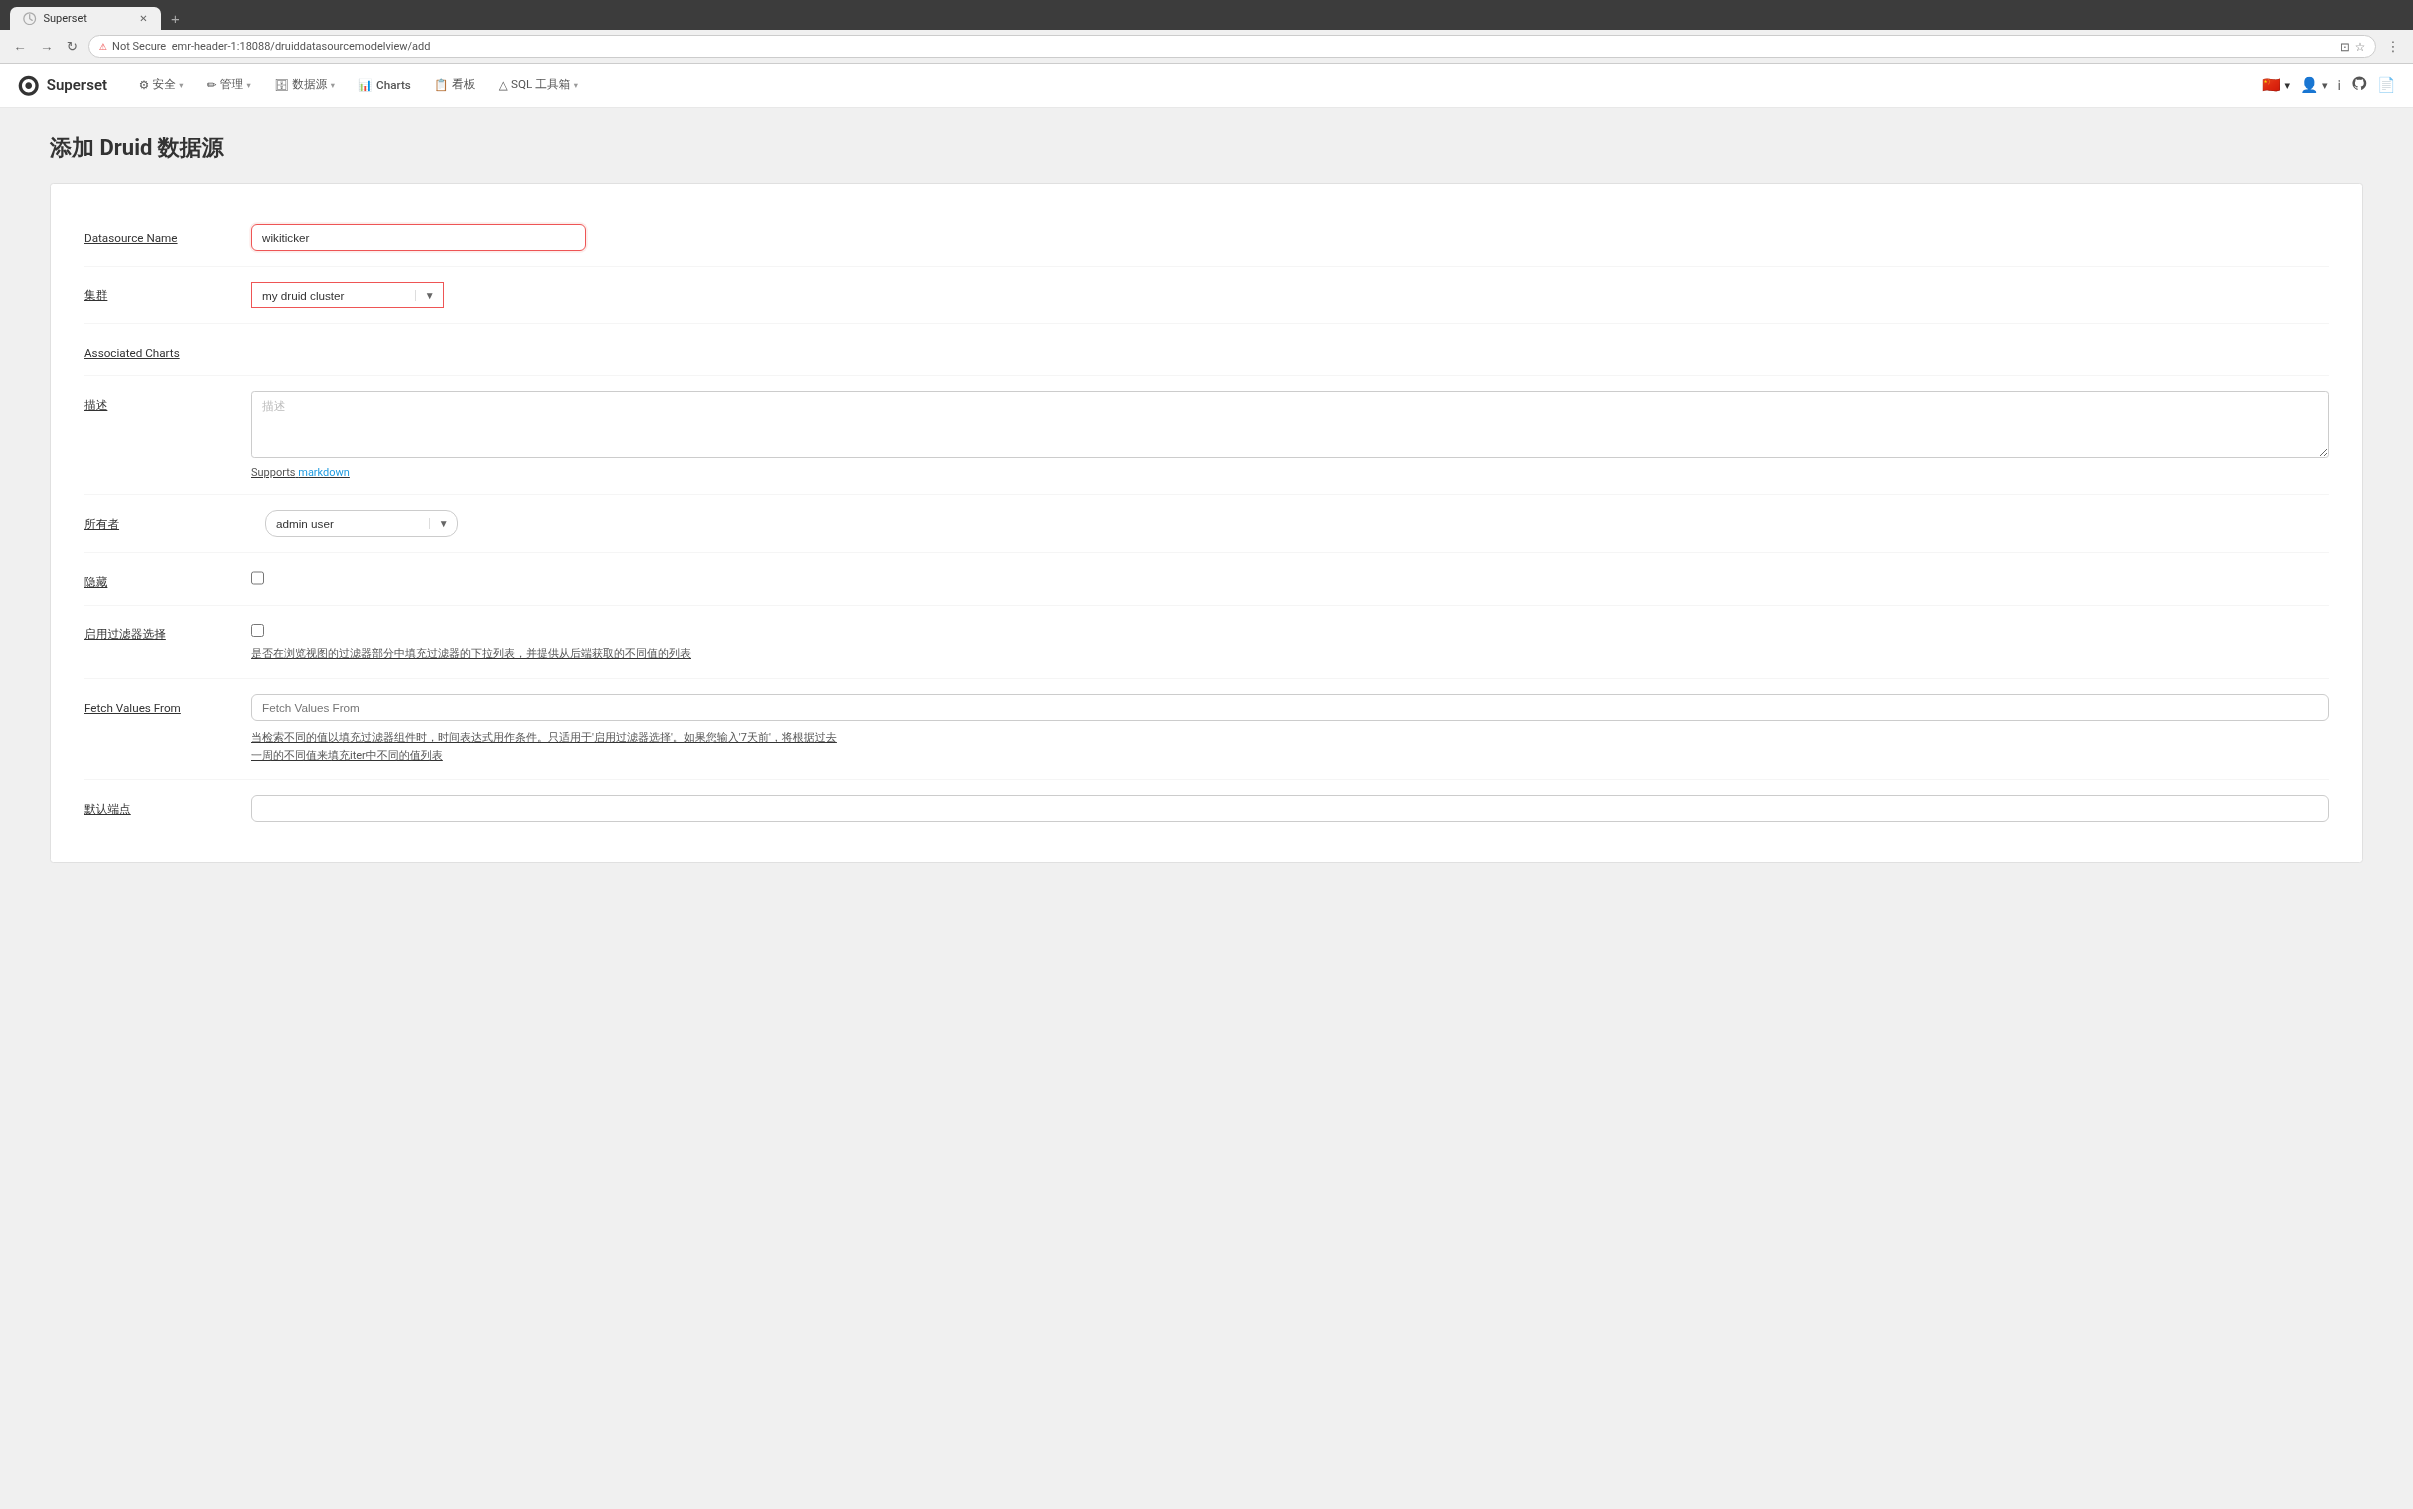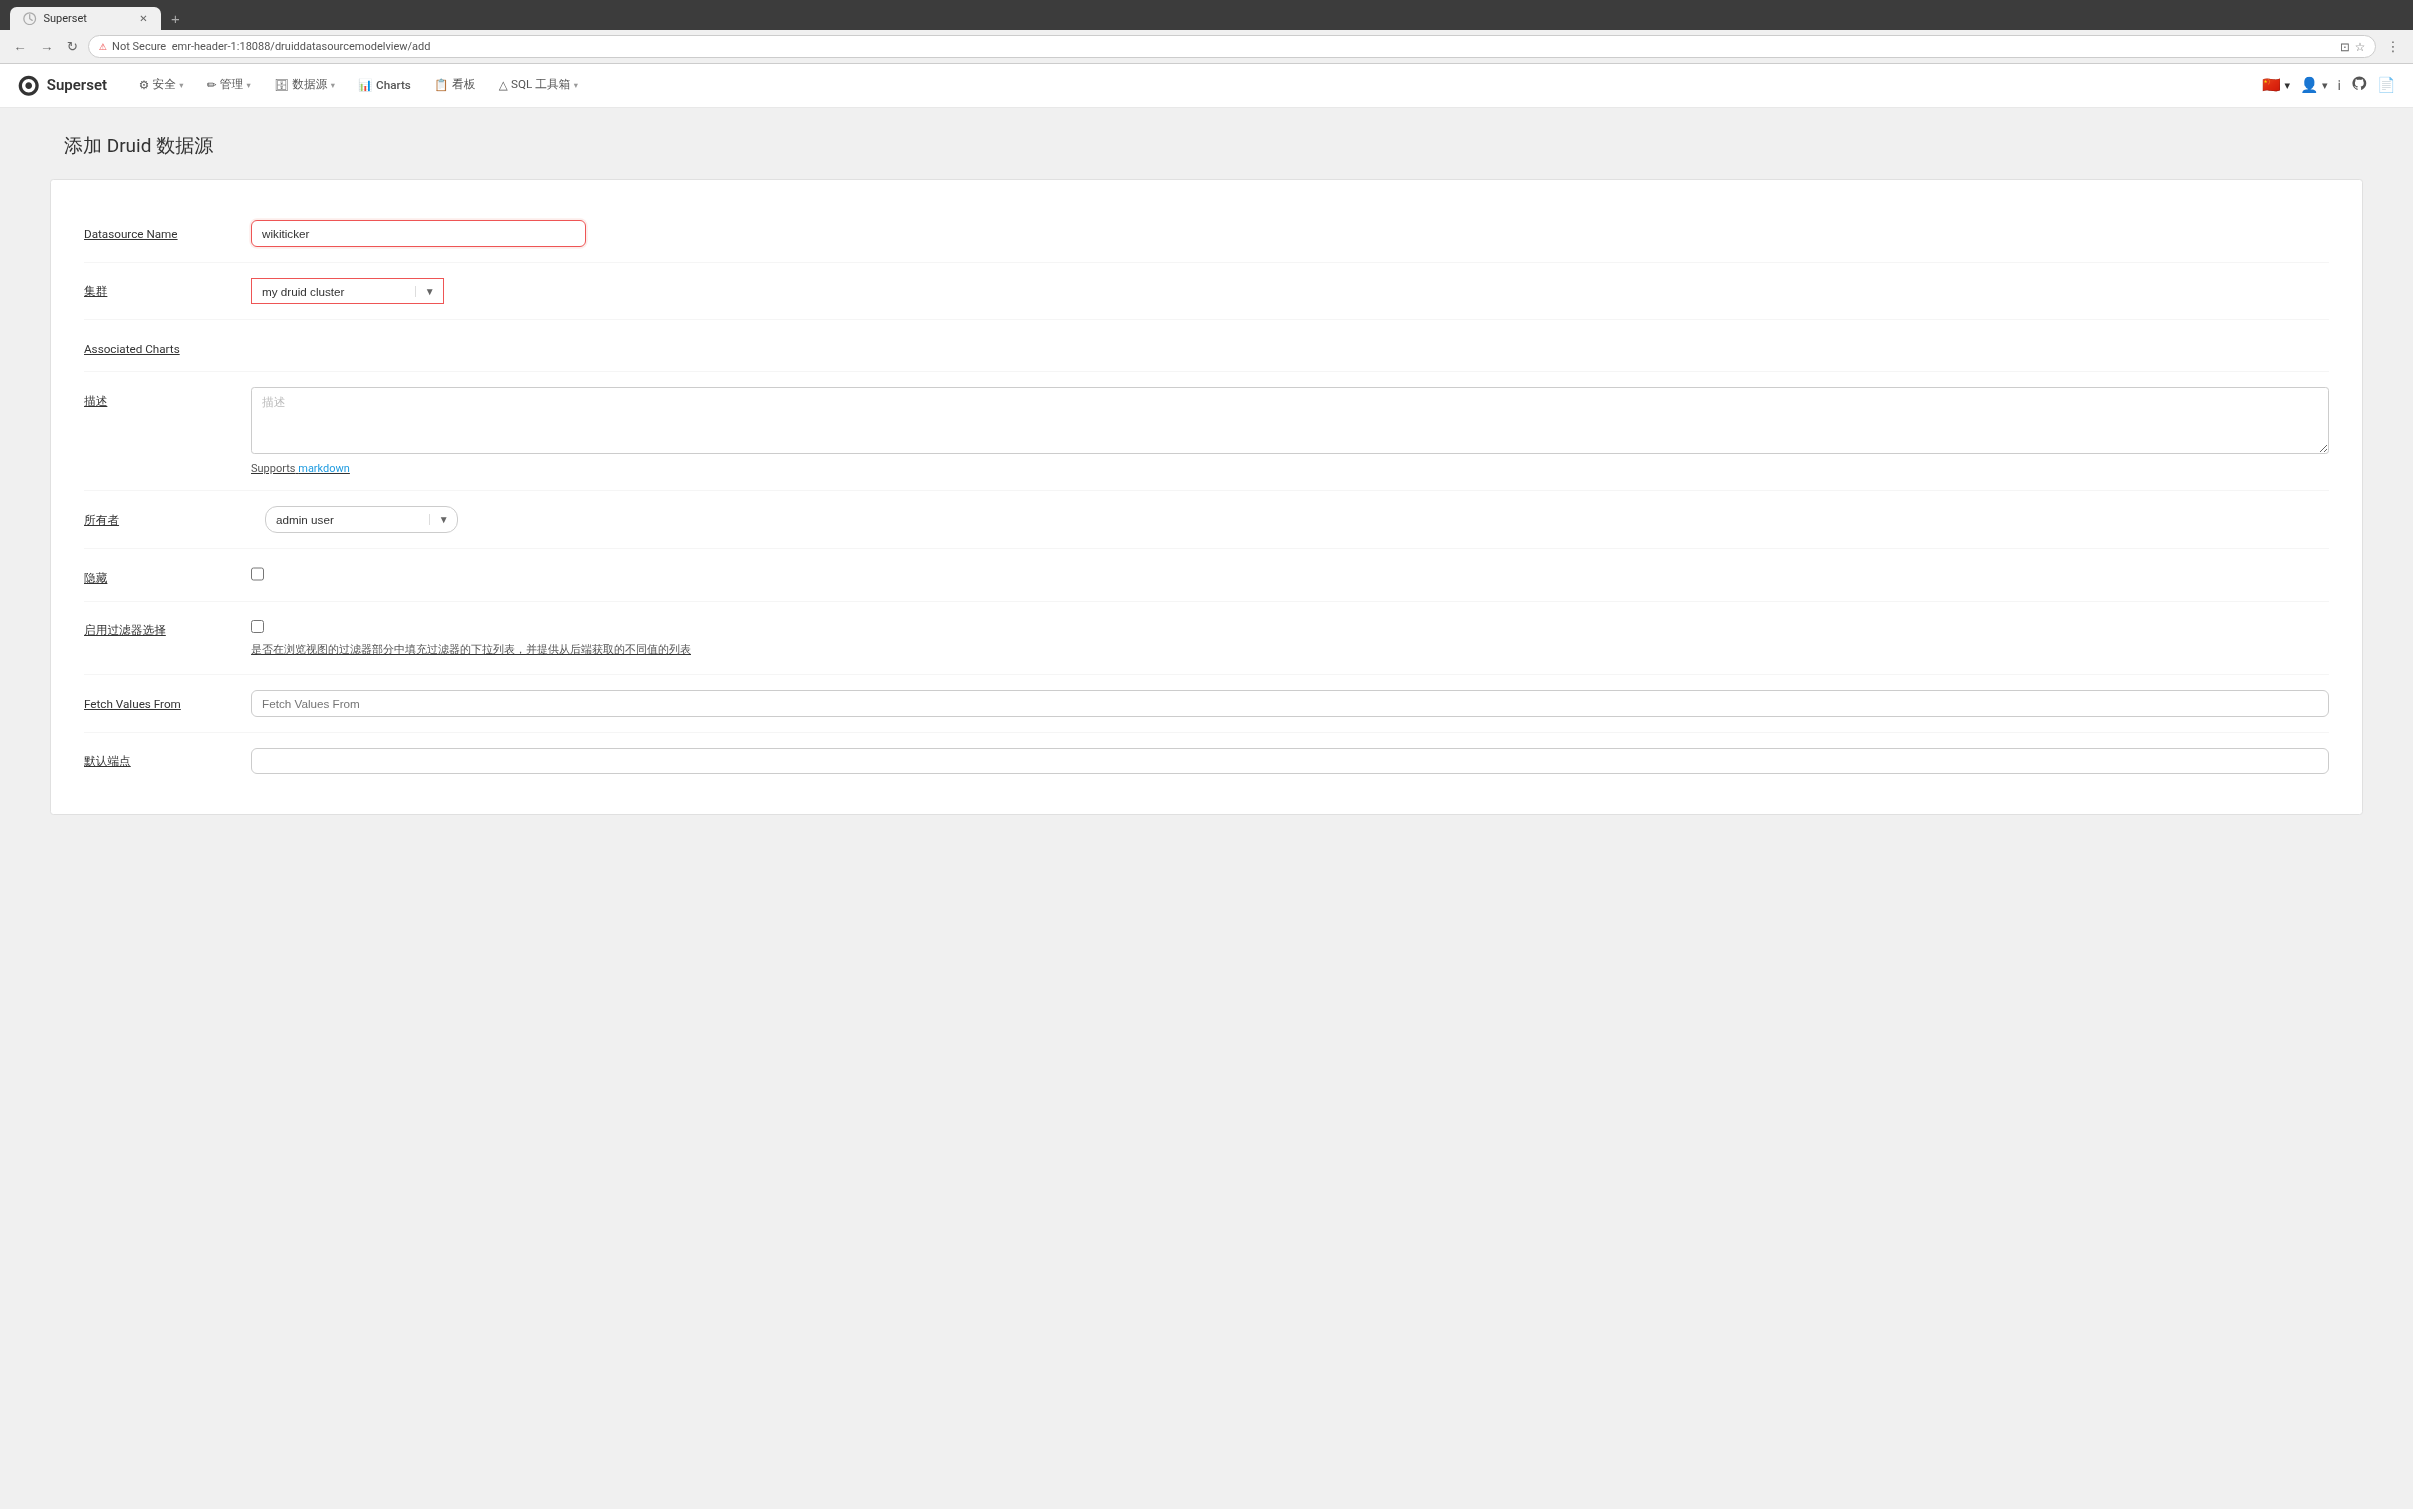--- a/index.html
+++ b/index.html
@@ -30,21 +30,21 @@
     .nav-item .caret { font-size: 8.4px; color: #999; }
     .nav-item.charts { font-weight: 500; }
     .nav-right { margin-left: auto; display: flex; align-items: center; gap: 10px; }
     .flag-btn { display: flex; align-items: center; gap: 3.3px; cursor: pointer; font-size: 11px; }
     .flag { font-size: 15px; }
     .user-btn { display: flex; align-items: center; gap: 3.3px; cursor: pointer; font-size: 11px; color: #555; }
     .nav-icon-btn { color: #555; cursor: pointer; font-size: 15px; }
 
     
     .main-content { padding: 25px 50px; }
-    .page-title { font-size: 19px; font-weight: 400; color: #333; margin-bottom: 20px; margin-left: 14px; }
+    .page-title { font-size: 22px; font-weight: 700; color: #333; margin-bottom: 20px; }
 
     
     .form-container { background: white; border: 0.8px solid #e0e0e0; border-radius: 3.3px; padding: 25px 33px; }
     .form-row { display: flex; align-items: flex-start; padding: 15px 0; border-bottom: 0.8px solid #f5f5f5; text-decoration: underline; }
     .form-row:last-child { border-bottom: none; }
     .form-label { width: 167px; min-width: 167px; font-size: 11.7px; color: #333; padding-top: 6.7px; font-weight: 400; }
     .form-control { flex: 1; }
 
     input[type="text"] { width: 100%; padding: 5.9px 10px; border: 0.8px solid #ccc; border-radius: 6px; font-size: 11.7px; color: #333; outline: none; }
     .input-focused { border: 0.8px solid #e55 !important; box-shadow: 0 0 0 1.7px rgba(229, 80, 57, 0.1) !important; }
@@ -228,20 +228,21 @@
       <div class="form-control">
         <input type="checkbox" class="checkbox-input" style="">
         <p class="checkbox-hint">是否在浏览视图的过滤器部分中填充过滤器的下拉列表，并提供从后端获取的不同值的列表</p>
       </div>
     </div>
 
     <div class="form-row">
       <div class="form-label">Fetch Values From</div>
       <div class="form-control">
         <input type="text" class="fetch-input" placeholder="Fetch Values From" style="">
+        <p class="fetch-hint">当检索不同的值以填充过滤器组件时，时间表达式用作条件。只适用于'启用过滤器选择'。如果您输入'7天前'，将根据过去一周的不同值来填充iter中不同的值列表</p>
       </div>
     </div>
 
     <div class="form-row">
       <div class="form-label">默认端点</div>
       <div class="form-control">
         <input type="text" class="fetch-input" placeholder="" style="">
       </div>
     </div>
 

